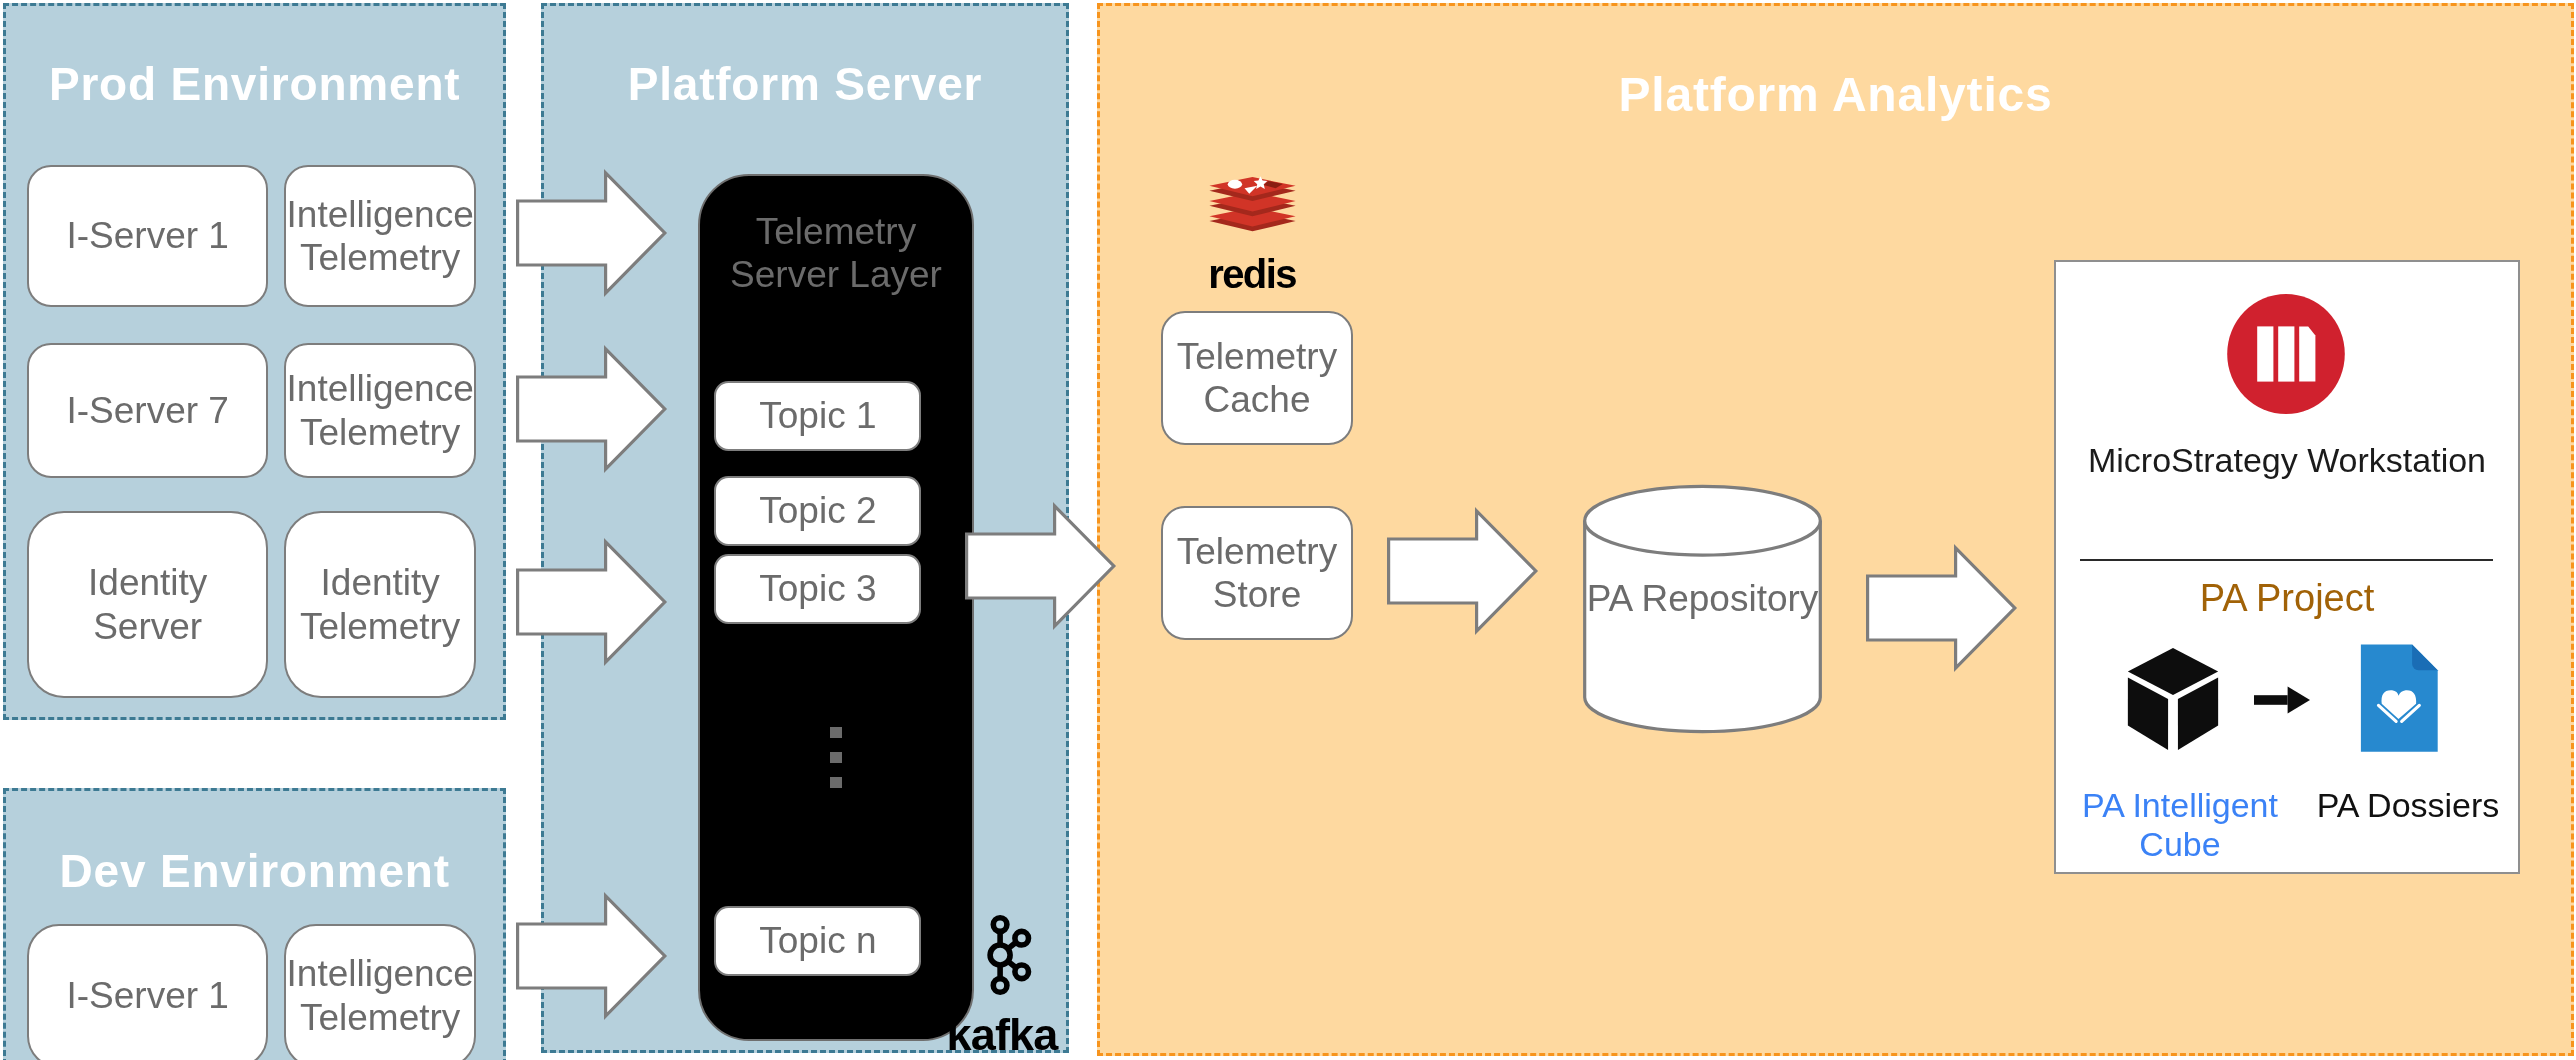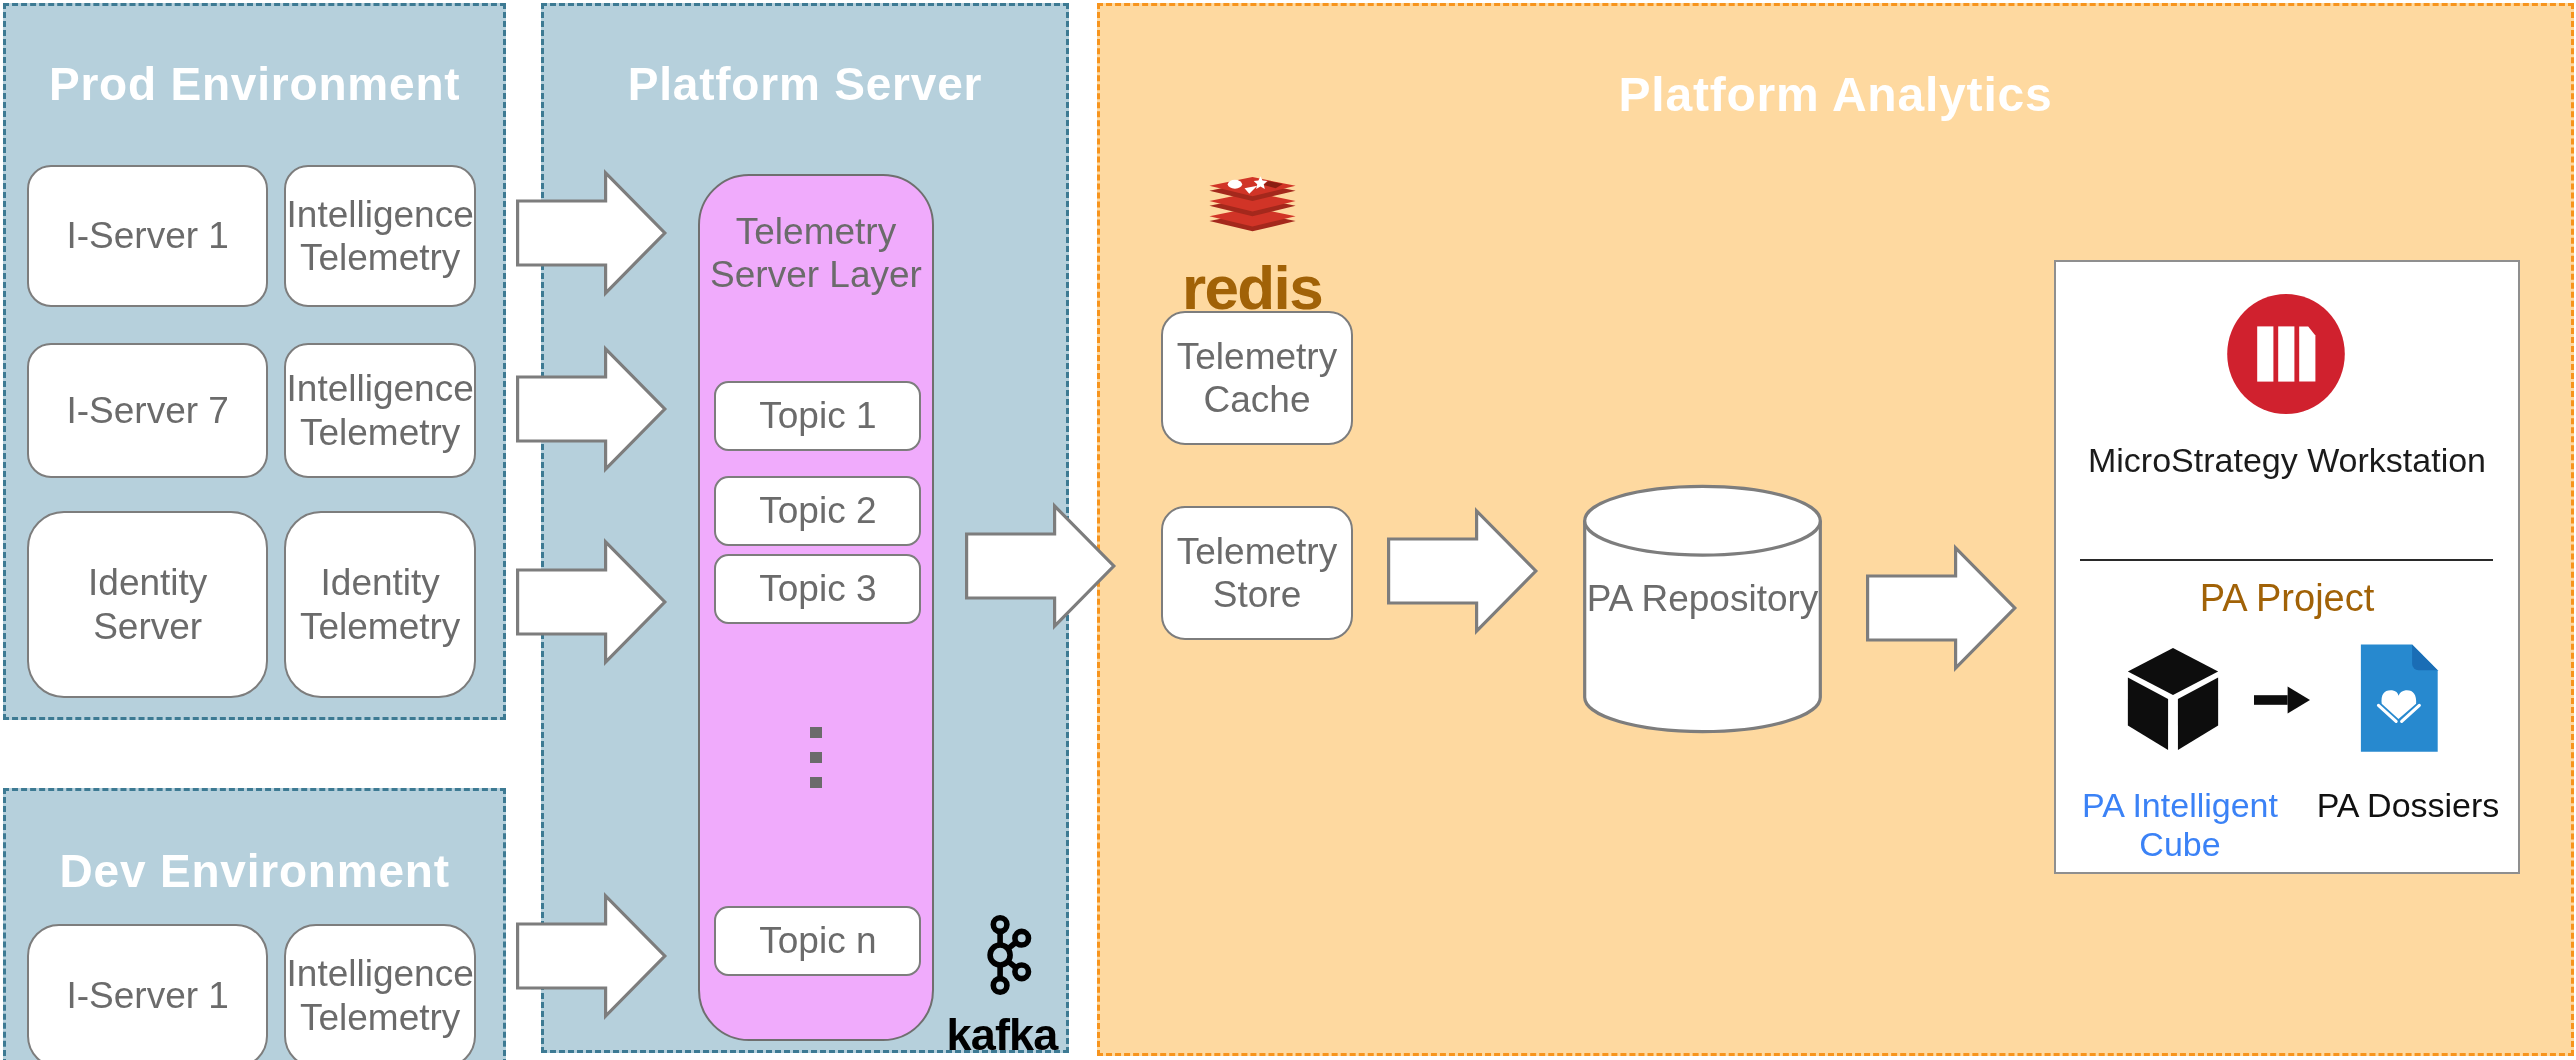--- a/index.html
+++ b/index.html
@@ -32,39 +32,39 @@
   .p-b1{left:278px;top:159px;width:192px;height:142px;}
   .p-b2{left:21px;top:337px;width:241px;height:135px;}
   .p-b3{left:278px;top:337px;width:192px;height:135px;}
   .p-b4{left:21px;top:505px;width:241px;height:187px;border-radius:37px;}
   .p-b5{left:278px;top:505px;width:192px;height:187px;border-radius:37px;}
   
   .d-b0{left:21px;top:133px;width:241px;height:144px;border-radius:32px;}
   .d-b1{left:278px;top:133px;width:192px;height:144px;border-radius:32px;}
 
   
-  .layer{position:absolute;left:154px;top:168px;width:236px;height:867px;
-         background:#f0abfc;border:2.4px solid #6f6f6f;border-radius:51px;}
+  .layer{position:absolute;left:154px;top:168px;width:276px;height:867px;
+         background:#000000;border:2.4px solid #6f6f6f;border-radius:51px;}
   .layer-title{position:absolute;left:0;right:0;top:35px;text-align:center;
                color:#6b6b6b;font-size:37px;line-height:1.16;}
   .topic{position:absolute;left:14.4px;width:207px;height:70px;border-radius:14.4px;
          background:#ffffff;border:2.4px solid #7d7d7d;display:flex;align-items:center;
          justify-content:center;color:#6b6b6b;font-size:37px;}
   .t1{top:205px;}.t2{top:300px;}.t3{top:378px;}.tn{top:730px;}
   .vdots{position:absolute;left:0;right:0;top:551px;display:flex;flex-direction:column;
          align-items:center;gap:13.6px;}
   .vdots span{width:11.2px;height:11.2px;background:#6b6b6b;display:block;}
 
   
   .kafka{position:absolute;left:392px;top:909px;width:132px;text-align:center;}
   .kafka-text{margin-top:11.2px;font-size:45px;font-weight:bold;color:#000;letter-spacing:-0.8px;}
 
   
   .redis{position:absolute;left:72px;top:163px;width:160px;text-align:center;}
-  .redis-text{margin-top:0px;font-size:62px;font-weight:bold;color:#a16207;letter-spacing:-1.6px;}
+  .redis-text{margin-top:0px;font-size:40px;font-weight:bold;color:#000000;letter-spacing:-1.6px;}
   .pa-cache{left:61px;top:305px;width:192px;height:134px;}
   .pa-store{left:61px;top:500px;width:192px;height:134px;}
 
   .cyl{position:absolute;left:482px;top:478px;width:241px;height:250px;}
   .cyl-label{position:absolute;left:0;right:0;top:93px;text-align:center;color:#6b6b6b;
              font-size:37px;line-height:1.2;}
 
   .panel{position:absolute;left:954px;top:254px;width:466px;height:614px;background:#ffffff;
          border:2.4px solid #8f8f8f;}
   .ms-logo{position:absolute;left:170px;top:31px;width:120px;height:122px;}

